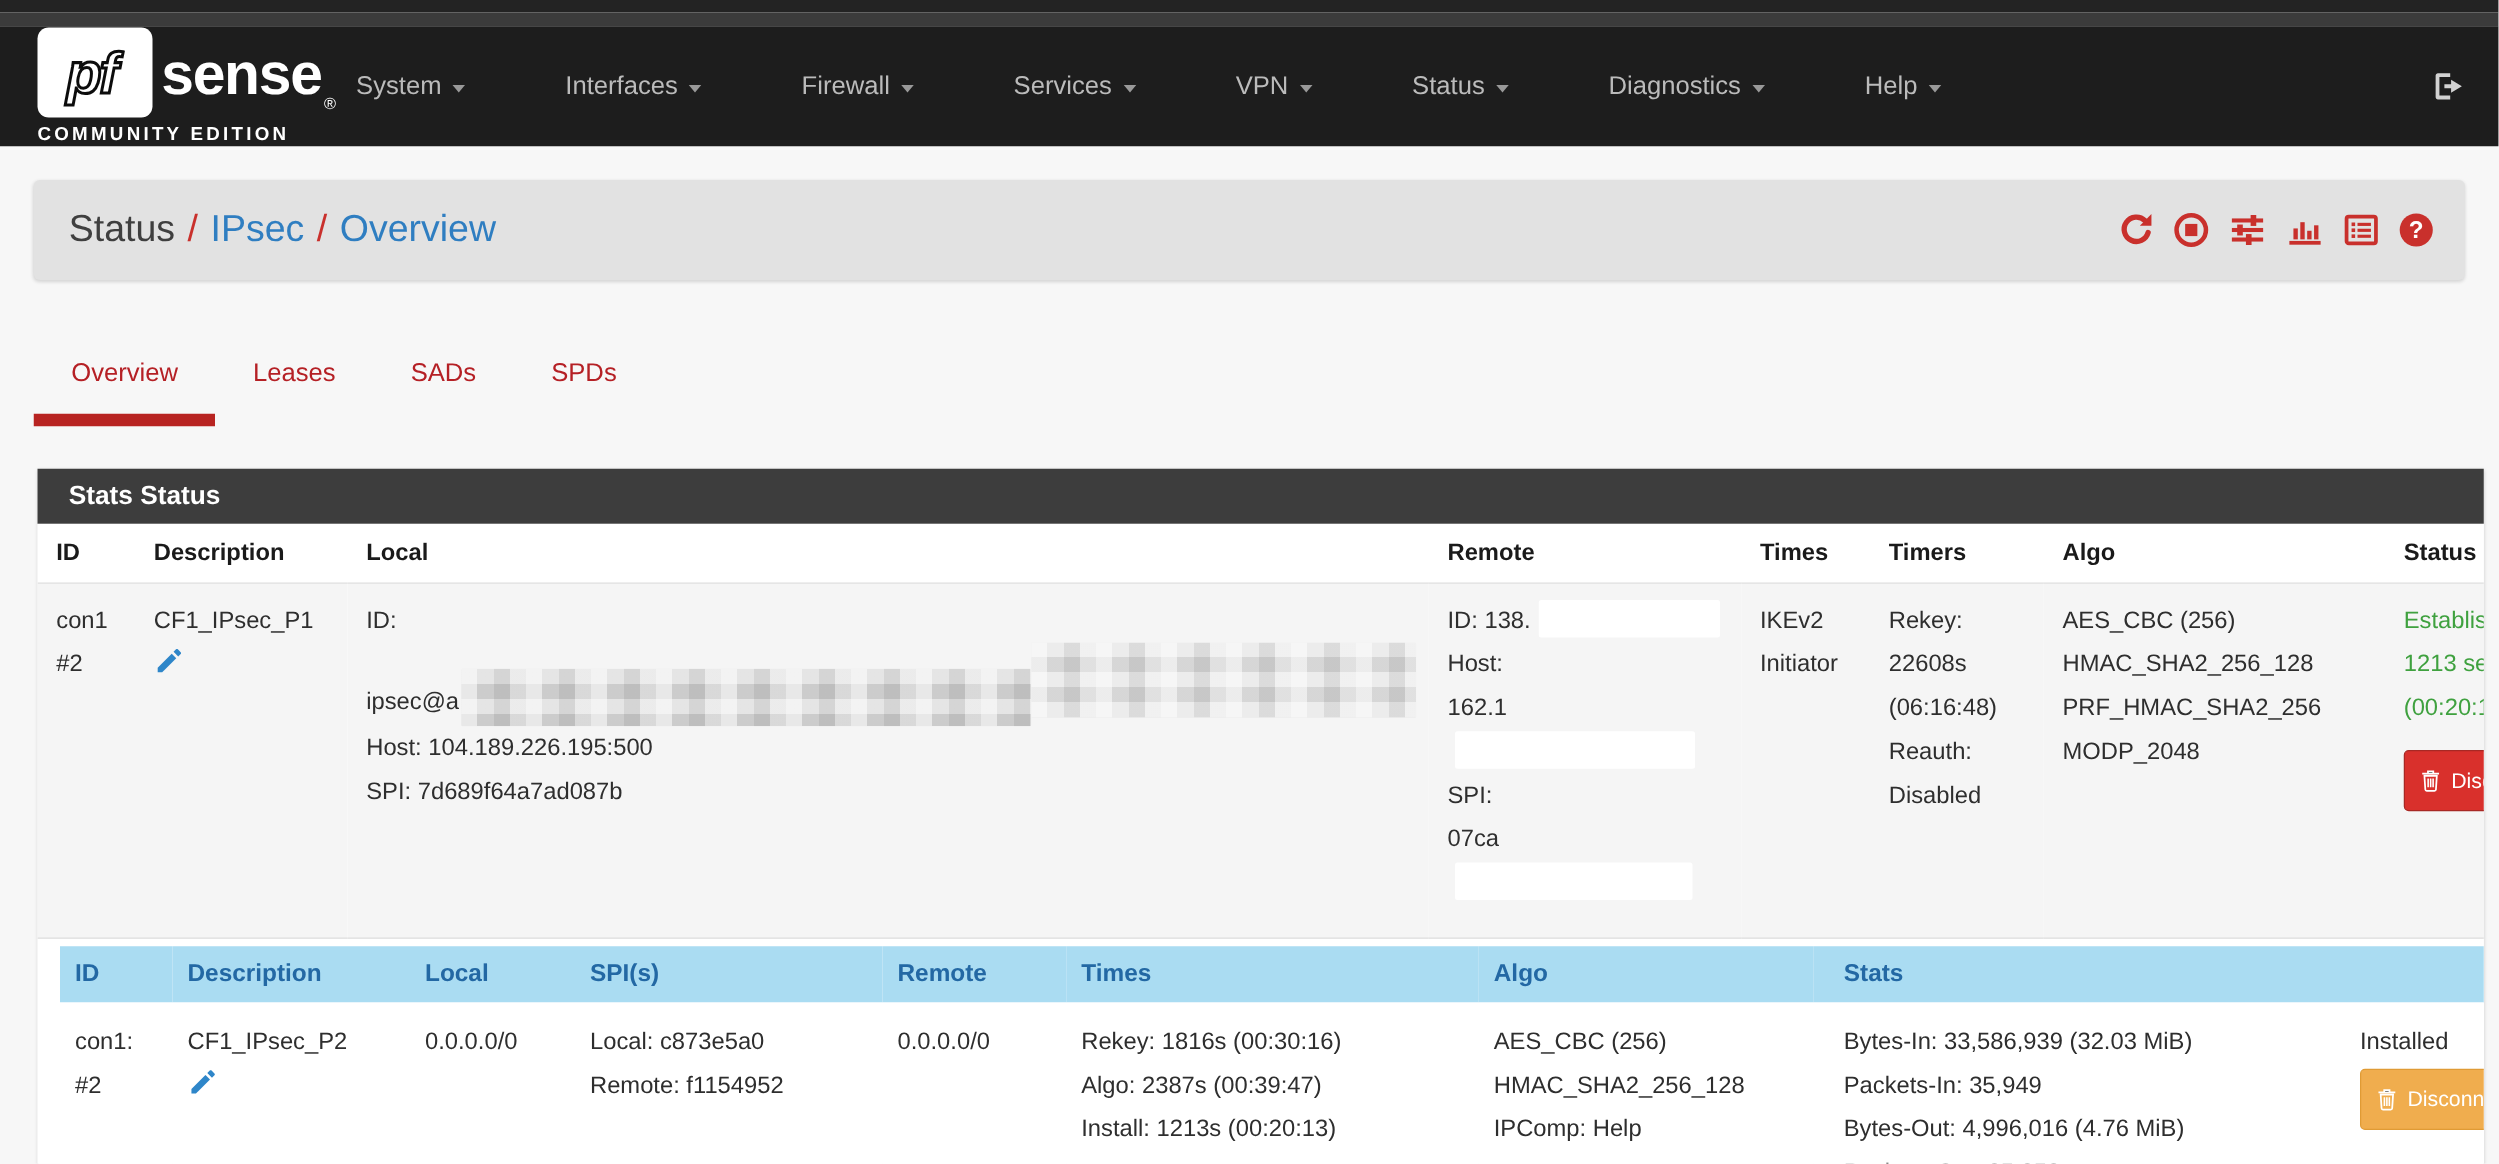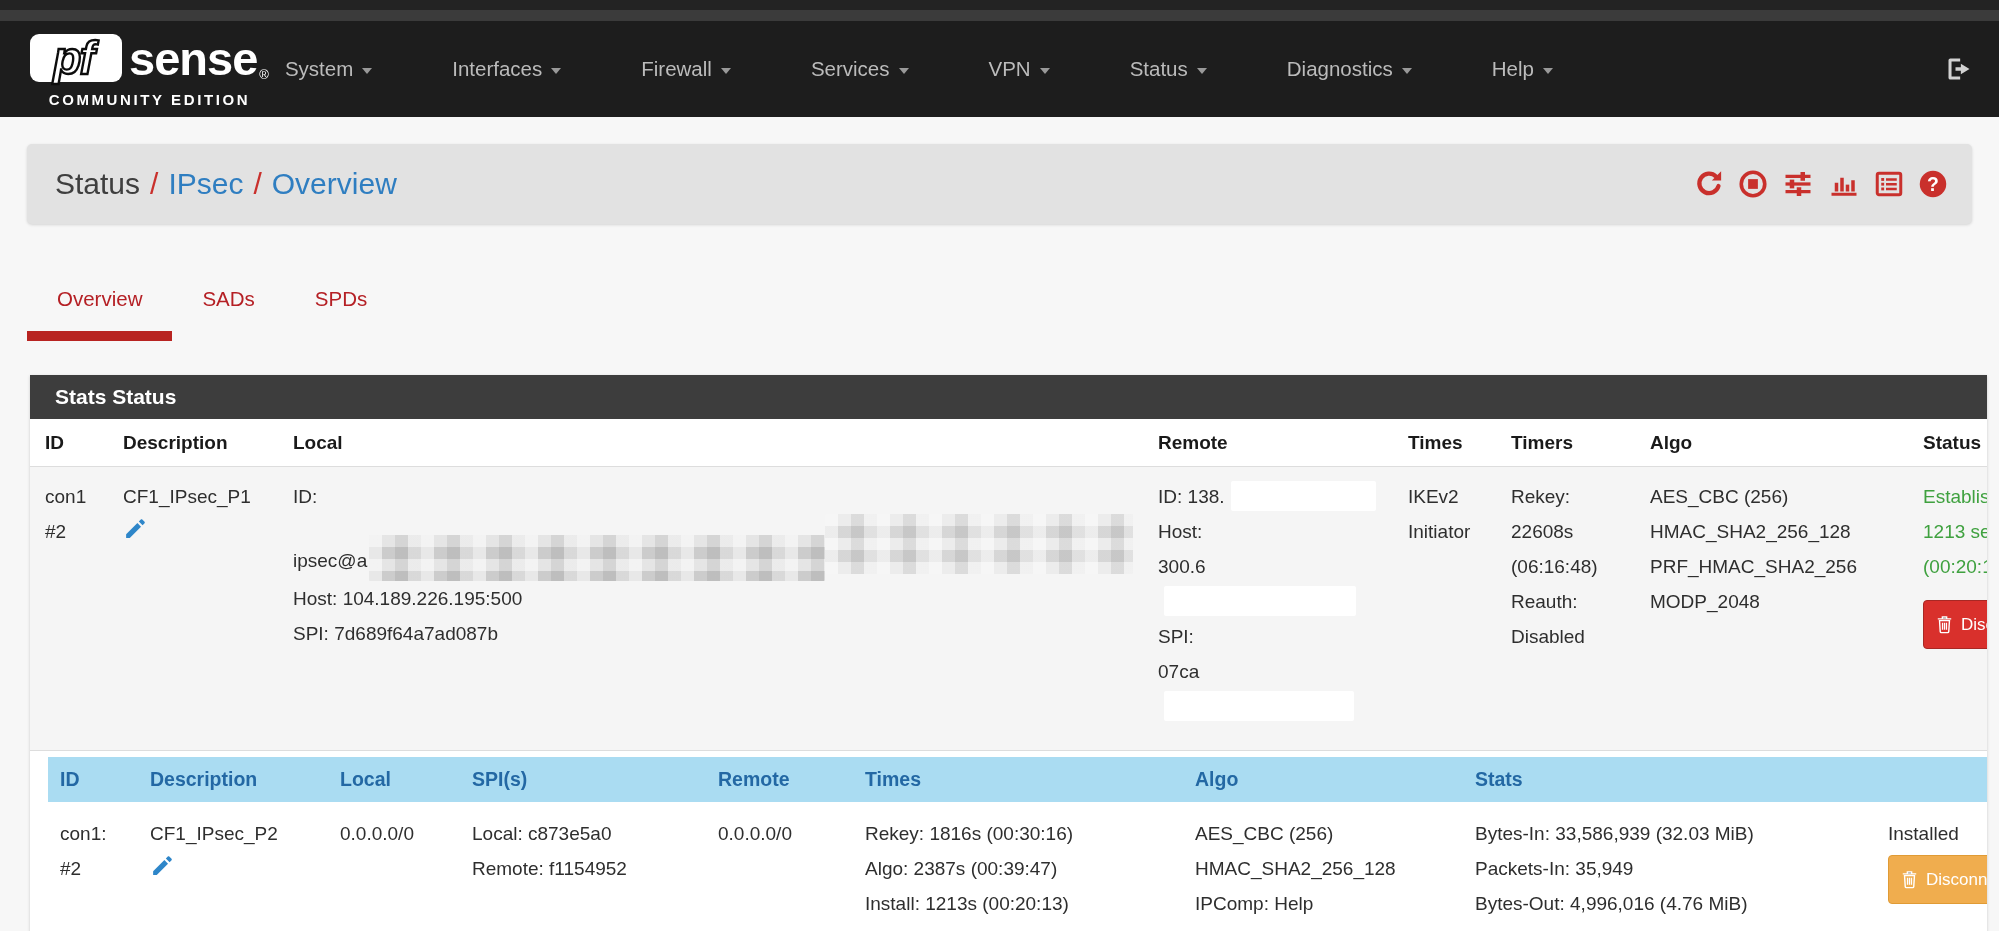--- a/index.html
+++ b/index.html
@@ -8,25 +8,25 @@
   .viewport { position:relative; width:1999px; height:931px; overflow:hidden; background:#f7f7f7; }
 
   
   .strip-a { height:10px; background:#232323; }
   .strip-b { height:11px; background:#3b3b3b; }
 
   
   .navbar { height:96px; background:#1d1d1d; display:flex; align-items:center; padding:0 26px 0 30px; }
   .logo { display:flex; flex-direction:column; cursor:pointer; }
   .logo-row { display:flex; align-items:center; }
-  .logo-box { width:92px; height:48px; background:#ffffff; border-radius:9px; display:flex; align-items:center; justify-content:center; }
+  .logo-box { width:92px; height:72px; background:#ffffff; border-radius:9px; display:flex; align-items:center; justify-content:center; }
   .logo-pf { font-size:46px; font-weight:bold; font-style:italic; color:#ffffff; -webkit-text-stroke:2.4px #0c0c0c; text-shadow:0 0 1px #0c0c0c; letter-spacing:-2px; padding-right:6px; }
   .logo-sense { font-size:47px; font-weight:bold; color:#ffffff; margin-left:7px; letter-spacing:-1px; }
   .logo-reg { font-size:13px; color:#ffffff; align-self:flex-end; margin:0 0 4px 2px; }
-  .logo-edition { font-size:15px; font-weight:bold; color:#ffffff; letter-spacing:2.6px; margin-top:5px; white-space:nowrap;text-align:center; }
+  .logo-edition { font-size:15px; font-weight:bold; color:#ffffff; letter-spacing:2.6px; margin-top:5px; white-space:nowrap; }
   .menu { display:flex; gap:80px; margin-left:16px; align-items:center; }
   .menu-item { display:flex; align-items:center; color:#bbbbbb; font-size:20.5px; cursor:pointer; white-space:nowrap; }
   .caret { width:0; height:0; border-left:5.5px solid transparent; border-right:5.5px solid transparent; border-top:6.5px solid #999999; margin-left:9px; margin-top:3px; }
   .logout { margin-left:auto; cursor:pointer; display:flex; align-items:center; }
 
   
   .page { padding:0 27px; }
 
   .breadcrumb-bar { margin-top:27px; height:80px; background:#e2e2e2; border-radius:5px; display:flex; align-items:center; padding:0 24px 0 28px; box-shadow:0 1px 3px rgba(0,0,0,.14); }
   .bc-title { font-size:30px; font-weight:400; color:#3f3f3f; display:flex; align-items:center; }
@@ -198,20 +198,21 @@
           <svg width="30" height="30" viewBox="0 0 24 24">
               <circle cx="12" cy="12" r="10.6" fill="#c9302c"></circle>
               <text x="12" y="17.2" text-anchor="middle" font-size="15.5" font-weight="bold" fill="#ffffff" font-family="Liberation Sans, sans-serif">?</text>
             </svg>
         </span>
       </div>
     </div>
 
     <div class="tabs">
       <div class="tab active"><span>Overview</span></div>
+      <div class="tab"><span>Leases</span></div>
       <div class="tab"><span>SADs</span></div>
       <div class="tab"><span>SPDs</span></div>
     </div>
 
     <section class="panel">
       <div class="panel-heading">
           <span>Stats Status</span>
         </div>
       <div class="table-clip">
         <table class="ike">
@@ -254,21 +255,21 @@
               </td>
               <td>
                 <div><span class="b">ID:</span></div>
                 <div class="nowrap"><span>ipsec@a</span><span class="px px-a"></span><span class="px px-b"></span></div>
                 <div><span class="b">Host:</span> <span>104.189.226.195:500</span></div>
                 <div><span class="b">SPI:</span> <span>7d689f64a7ad087b</span></div>
               </td>
               <td>
                 <div><span class="b">ID:</span> <span>138.</span><span class="rw rw-1"></span></div>
                 <div><span class="b">Host:</span></div>
-                <div><span>300.6</span><span class="rw rw-2"></span></div>
+                <div><span>162.1</span><span class="rw rw-2"></span></div>
                 <div><span class="b">SPI:</span></div>
                 <div><span>07ca</span><span class="rw rw-3"></span></div>
               </td>
               <td>
                 <div>IKEv2</div>
                 <div>Initiator</div>
               </td>
               <td>
                 <div class="b">Rekey:</div>
                 <div>22608s</div>

